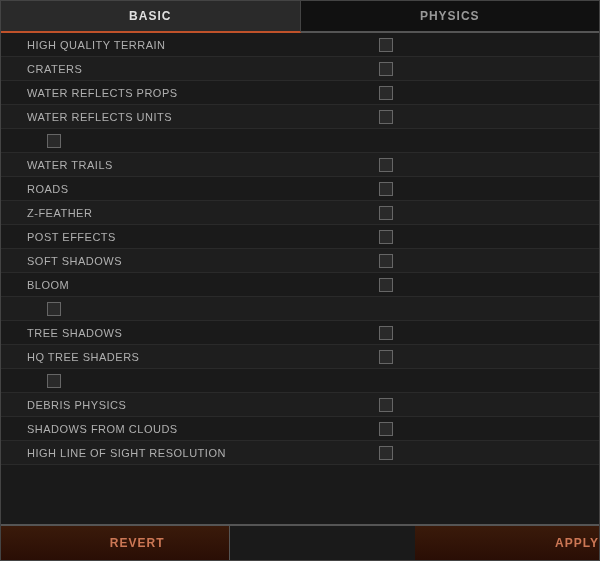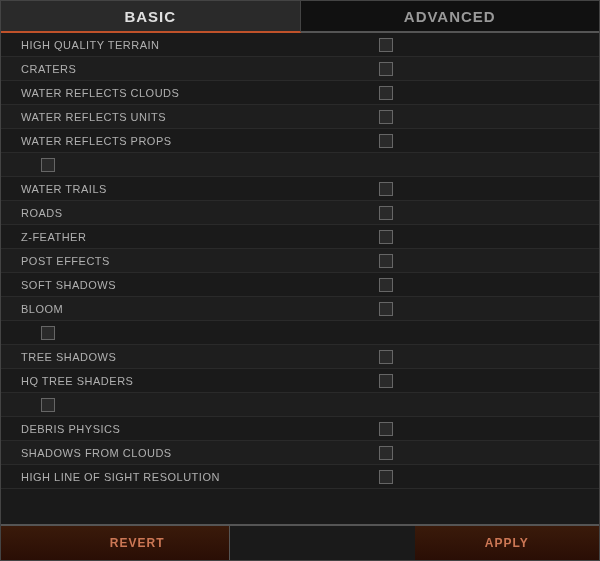--- a/index.html
+++ b/index.html
@@ -34,21 +34,21 @@
       border-bottom: 2px solid #555;
     }
 
     .tab {
       flex: 1;
       display: flex;
       align-items: center;
       justify-content: center;
       cursor: pointer;
       letter-spacing: 1px;
-      font-size: 15px;
+      font-size: 12px;
       font-weight: bold;
       color: #999;
       border-right: 1px solid #444;
     }
 
     .tab.active {
       background: #2a2a2a;
       color: #e0e0e0;
       border-bottom: 2px solid #c0522a;
       margin-bottom: -2px;
@@ -83,21 +83,21 @@
     .settings-list::-webkit-scrollbar-thumb {
       background: #555;
       border: 1px solid #333;
     }
 
     .setting-row {
       display: flex;
       align-items: center;
       height: 24px;
       border-bottom: 1px solid #2a2a2a;
-      padding-left: 20px;
+      padding-left: 26px;
     }
 
     .setting-row:nth-child(even) {
       background: #1e1e1e;
     }
 
     .setting-row:nth-child(odd) {
       background: #1a1a1a;
     }
 
@@ -154,70 +154,65 @@
     .footer-btn.revert {
       background: linear-gradient(to bottom, #3a1a0a, #2a0e05);
       border-right: 1px solid #555;
       color: #cc7755;
       padding-left: 44px;
     }
 
     .footer-btn.apply {
       background: linear-gradient(to bottom, #3a1a0a, #2a0e05);
       color: #cc7755;
+      justify-content: flex-end;
     }
 
     .footer-middle {
       flex: 1;
       background: #1a1a1a;
     }
   </style>
 </head>
 <body>
 
 <div class="container">
 
   <div class="tabs">
     <div class="tab active">
       <span>BASIC</span>
     </div>
     <div class="tab">
-      <span>ADVANCED</span>
+      <span>PHYSICS</span>
     </div>
   </div>
 
   <div class="content">
     <div class="settings-list" id="settings-list">
 
     <div class="setting-row">
           <span class="setting-label">HIGH QUALITY TERRAIN</span>
           <div class="setting-checkbox-area">
             <div class="setting-checkbox"></div>
           </div>
         </div>
         <div class="setting-row">
           <span class="setting-label">CRATERS</span>
           <div class="setting-checkbox-area">
             <div class="setting-checkbox"></div>
           </div>
         </div>
         <div class="setting-row">
-          <span class="setting-label">WATER REFLECTS CLOUDS</span>
+          <span class="setting-label">WATER REFLECTS PROPS</span>
           <div class="setting-checkbox-area">
             <div class="setting-checkbox"></div>
           </div>
         </div>
         <div class="setting-row">
           <span class="setting-label">WATER REFLECTS UNITS</span>
-          <div class="setting-checkbox-area">
-            <div class="setting-checkbox"></div>
-          </div>
-        </div>
-        <div class="setting-row">
-          <span class="setting-label">WATER REFLECTS PROPS</span>
           <div class="setting-checkbox-area">
             <div class="setting-checkbox"></div>
           </div>
         </div>
         <div class="setting-row">
           <div class="setting-checkbox-area">
             <div class="setting-checkbox"></div>
           </div>
         </div>
         <div class="setting-row">

